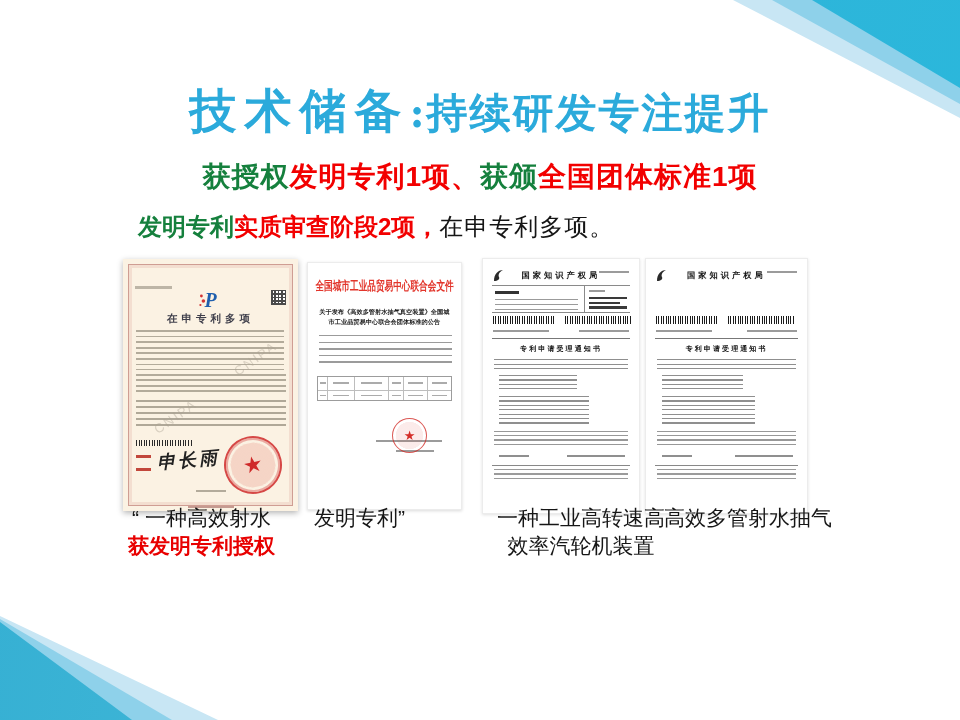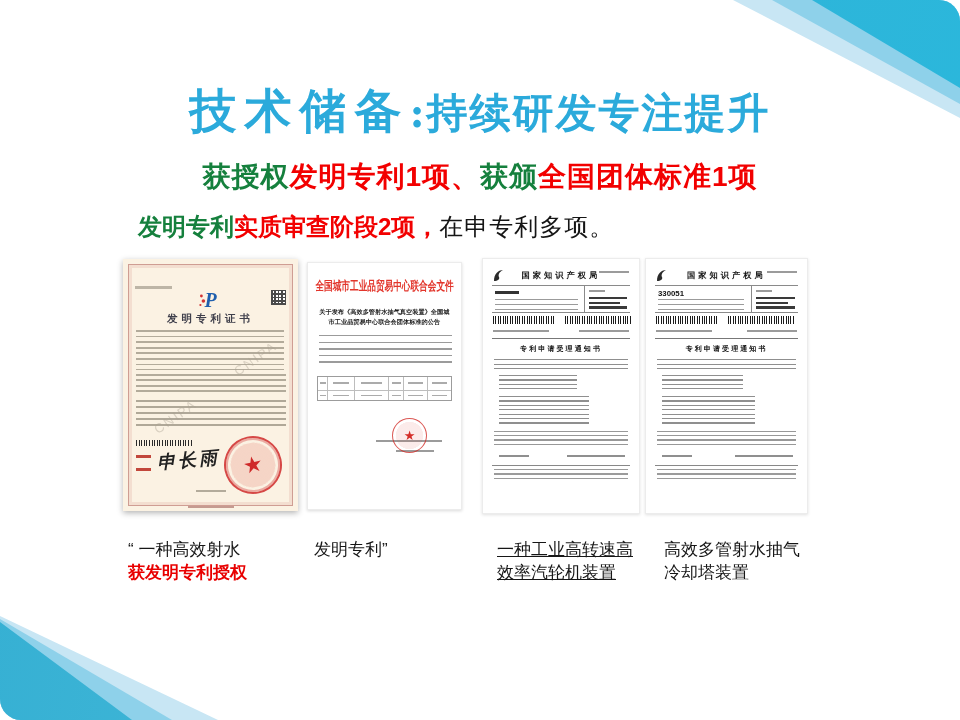--- a/index.html
+++ b/index.html
@@ -1,18 +1,18 @@
 <!DOCTYPE html>
 <html><head>
 <meta charset="utf-8">
 <style>
   *{margin:0;padding:0;box-sizing:border-box;}
   html,body{background:#fff;}
   .slide{position:relative;width:960px;height:720px;background:#ffffff;overflow:hidden;
-         font-family:"Liberation Sans",sans-serif;border-radius:21px;}
+         font-family:"Liberation Sans",sans-serif;}
 
   
   .rib{position:absolute;inset:0;pointer-events:none;}
   .rib-tr-light{clip-path:polygon(733px 0,960px 0,960px 118px);background:#c8e6f4;}
   .rib-tr-mid{clip-path:polygon(772px 0,960px 0,960px 104px);background:#8ed1ea;}
   .rib-tr-dark{clip-path:polygon(812px 0,960px 0,960px 88px);background:linear-gradient(115deg,#35b0d5,#28b9dd);}
   .rib-bl-light{clip-path:polygon(0 616px,218px 720px,0 720px);background:#c8e6f4;}
   .rib-bl-mid{clip-path:polygon(0 619px,172px 720px,0 720px);background:#8ed1ea;}
   .rib-bl-dark{clip-path:polygon(0 622px,132px 720px,0 720px);background:linear-gradient(100deg,#33aed2,#55c5e0);}
 
@@ -133,26 +133,26 @@
            background:repeating-linear-gradient(to bottom,#8f8f8f 0,#8f8f8f 1.2px,transparent 1.2px,transparent 4.4px);}
   .n-note{top:172px;left:11px;right:11px;height:17px;
           background:repeating-linear-gradient(to bottom,#989898 0,#989898 1.1px,transparent 1.1px,transparent 4.2px);}
   .n-sigL{top:196px;left:16px;width:30px;height:2px;background:#8f8f8f;}
   .n-sigR{top:196px;right:14px;width:58px;height:2px;background:#8f8f8f;}
   .n-footer{position:absolute;top:206px;left:9px;right:9px;height:15px;border-top:1px solid #888;}
   .n-footer .inner{position:absolute;top:3px;left:2px;right:2px;height:10px;
           background:repeating-linear-gradient(to bottom,#9b9b9b 0,#9b9b9b 1.1px,transparent 1.1px,transparent 4.4px);}
 
   
-  .cap{position:absolute;top:539px;font-size:17px;line-height:1.33;color:#161616;white-space:nowrap;}
+  .cap{position:absolute;top:504px;font-size:21px;line-height:1.33;color:#161616;white-space:nowrap;text-align:center;}
   .cap .hl{color:#e80000;font-weight:800;}
   .cap1{left:128px;}
   .cap2{left:314px;}
   .cap2 .hl{padding-left:7px;}
-  .cap3{left:497px;text-decoration:underline;}
+  .cap3{left:497px;}
   .cap4{left:664px;}
 </style>
 </head>
 <body>
 
 <div class="slide">
 
   <div class="rib rib-tr-light"></div>
   <div class="rib rib-tr-mid"></div>
   <div class="rib rib-tr-dark"></div>
@@ -169,21 +169,21 @@
   <div class="cert cert1">
     <div class="c1-frame"></div>
     <div class="bar c1-ref"></div>
     <svg class="c1-logo" width="26" height="24" viewBox="0 0 26 24">
       <text x="9" y="19" font-family="serif" font-size="20" font-style="italic" font-weight="bold" fill="#1e5fae">P</text>
       <circle cx="6" cy="8" r="1.4" fill="#d23333"></circle>
         <circle cx="8" cy="13" r="1.8" fill="#d23333"></circle>
         <circle cx="5" cy="17" r="1.1" fill="#d23333"></circle>
     </svg>
     <div class="c1-qr"></div>
-    <div class="c1-title">发明专利证书</div>
+    <div class="c1-title">在申专利多项</div>
     <div class="tl c1-f1"></div>
     <div class="tl c1-f2"></div>
     <div class="tl c1-para"></div>
     <div class="c1-barcode"></div>
     <div class="bar c1-rl1"></div>
     <div class="bar c1-rl2"></div>
     <div class="c1-sign">申长雨</div>
     <div class="c1-seal">
         <span>★</span>
       </div>
@@ -251,31 +251,20 @@
         <div class="inner"></div>
       </div>
   </div>
 
   <div class="cert ncert cert4">
     <svg class="n-logo" width="13" height="15" viewBox="0 0 13 15">
       <path d="M2 13 C2 6 6 2 11 2 C7 4 6 7 7 9 C8 11 6 13 2 13 Z" fill="#2a2a2a"></path>
     </svg>
     <div class="n-title">国家知识产权局</div>
     <div class="bar n-tr"></div>
-    <div class="n-box">
-      <div class="n-num">330051</div>
-      <div class="tl n-addr"></div>
-      <div class="n-vline"></div>
-      <div class="bar n-zh"></div>
-      <div class="n-stamp">
-          <i></i>
-          <i></i>
-          <i></i>
-        </div>
-    </div>
     <div class="n-bc n-bc1"></div>
     <div class="n-bc n-bc2"></div>
     <div class="bar n-sub1"></div>
     <div class="bar n-sub2"></div>
     <div class="n-div"></div>
     <div class="n-doctitle">专利申请受理通知书</div>
     <div class="tl n-intro"></div>
     <div class="tl n-list1"></div>
     <div class="tl n-list2"></div>
     <div class="tl n-note"></div>
@@ -292,16 +281,15 @@
   </div>
   <div class="cap cap2">
     <div>发明专利”</div>
   </div>
   <div class="cap cap3">
     <div>一种工业高转速高</div>
     <div>效率汽轮机装置</div>
   </div>
   <div class="cap cap4">
     <div>高效多管射水抽气</div>
-    <div>冷却塔装置</div>
   </div>
 
 </div>
 
 </body></html>

